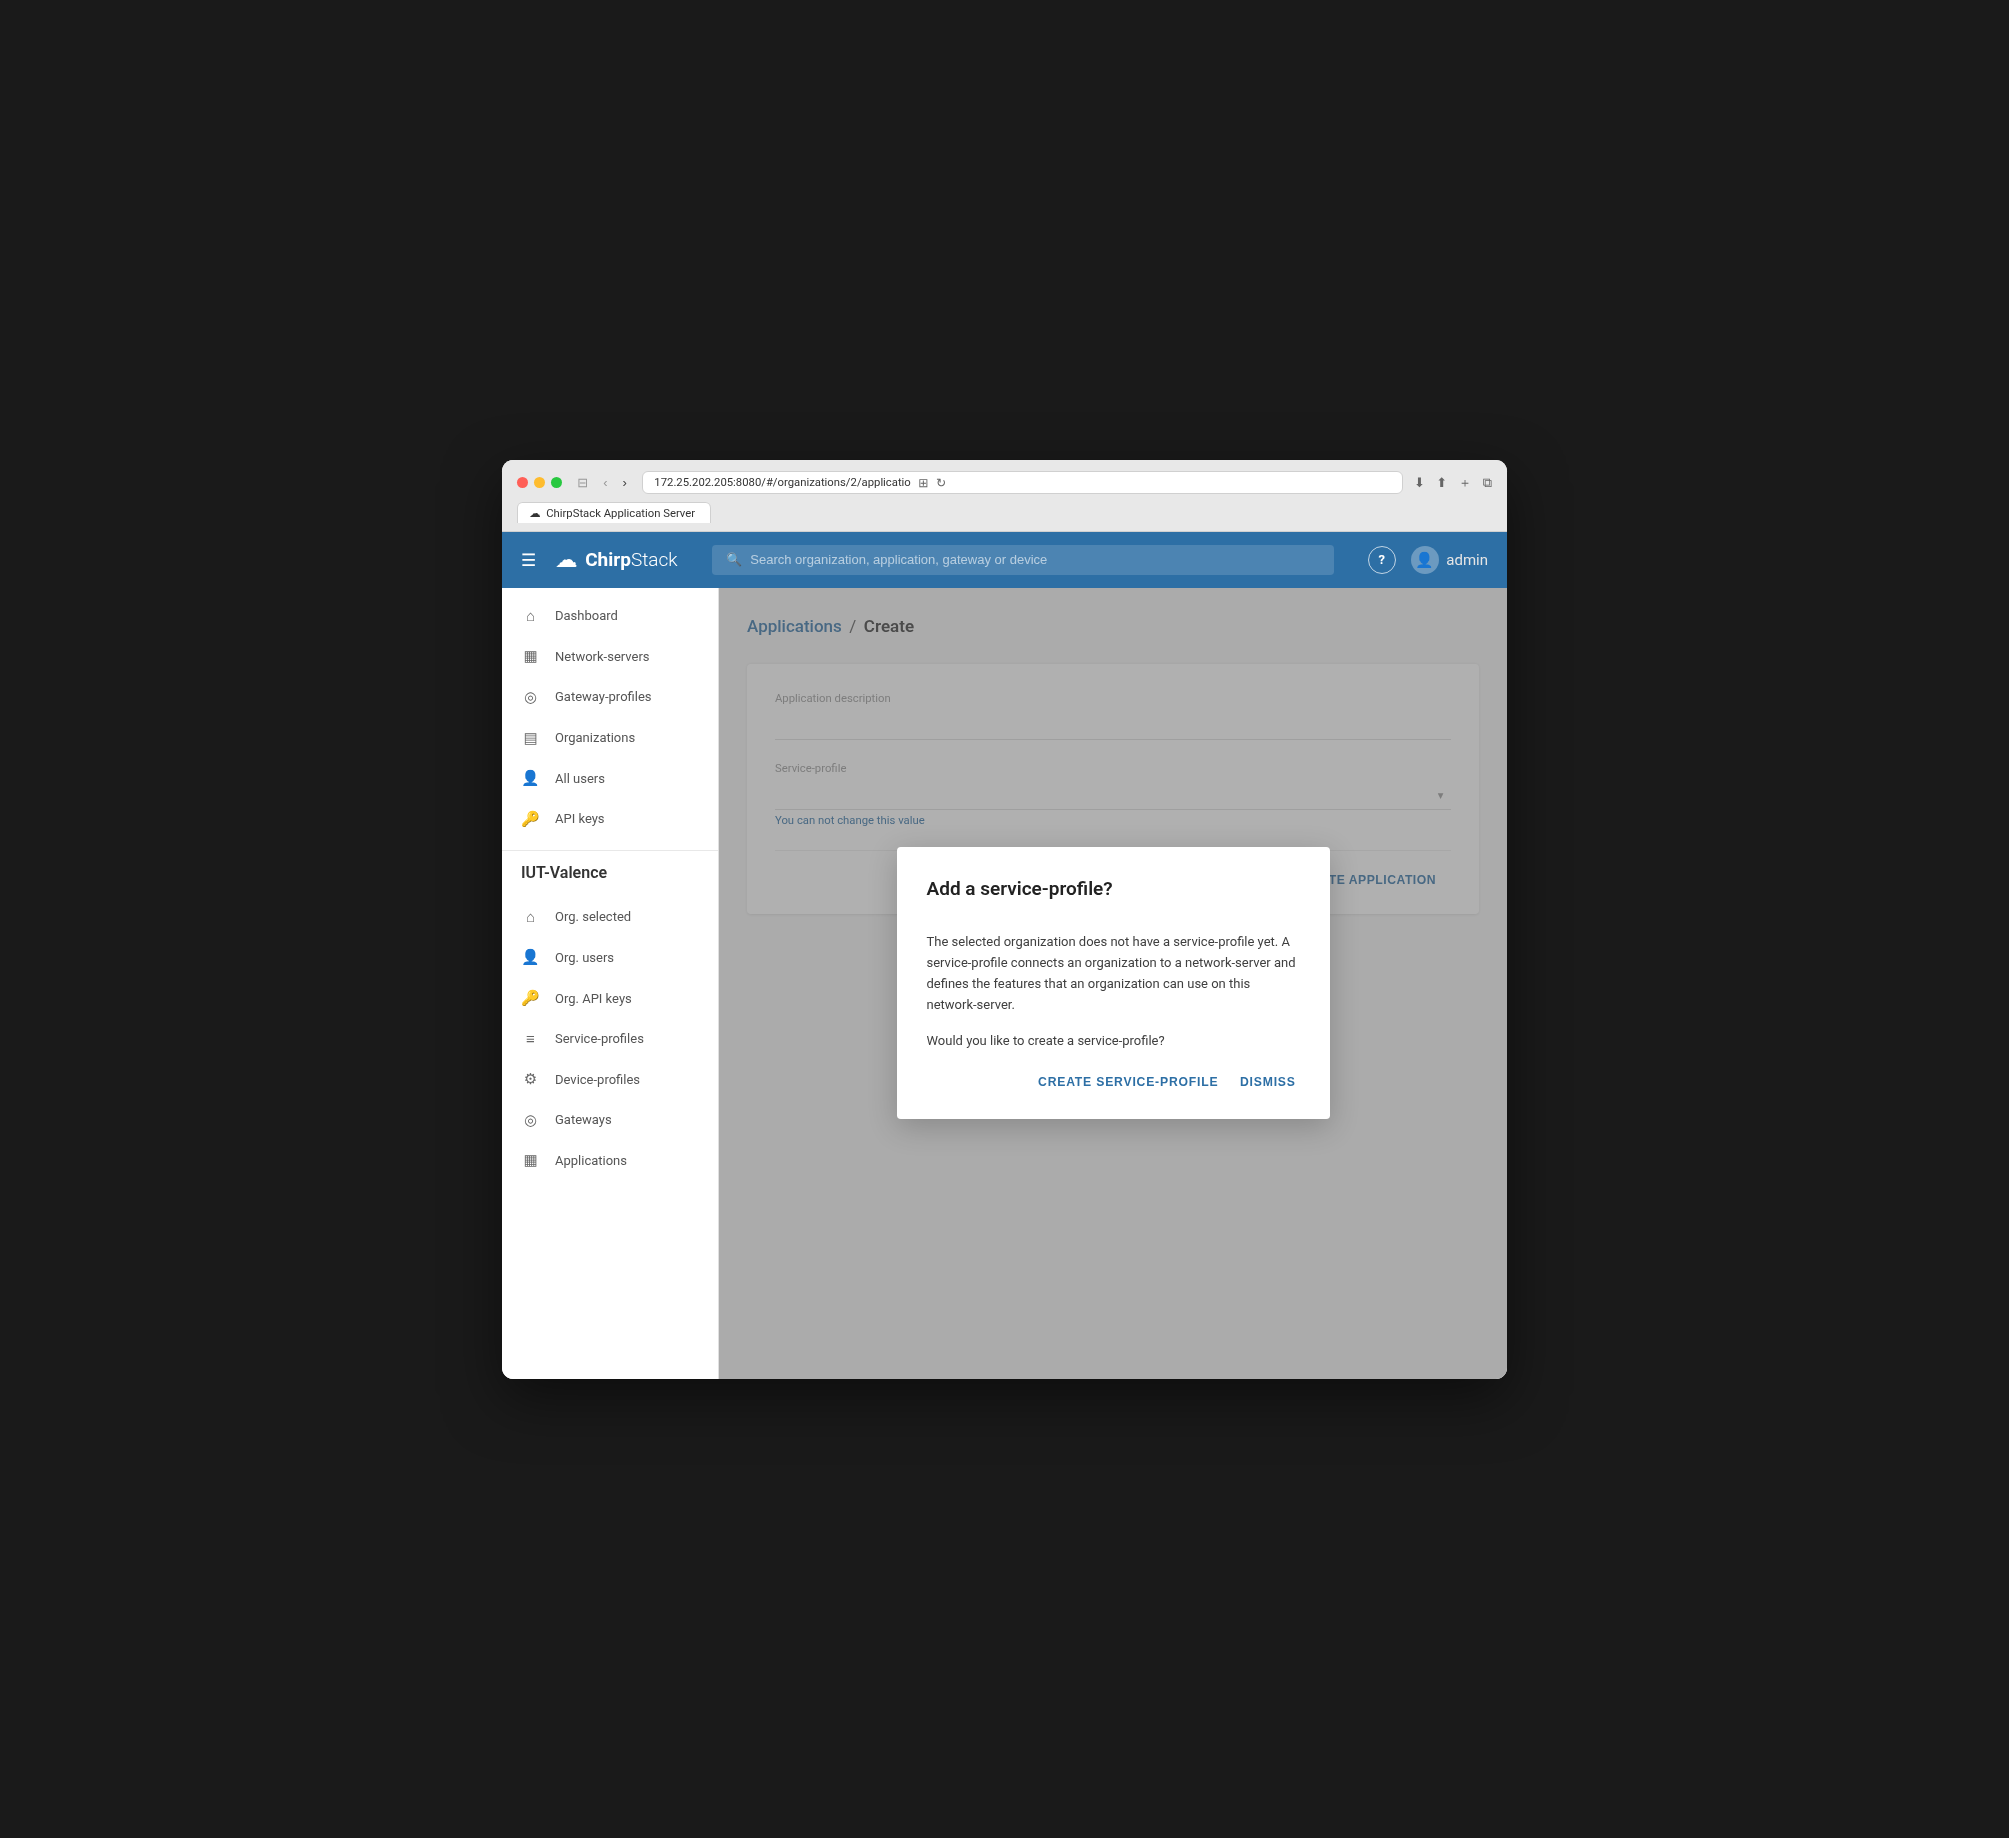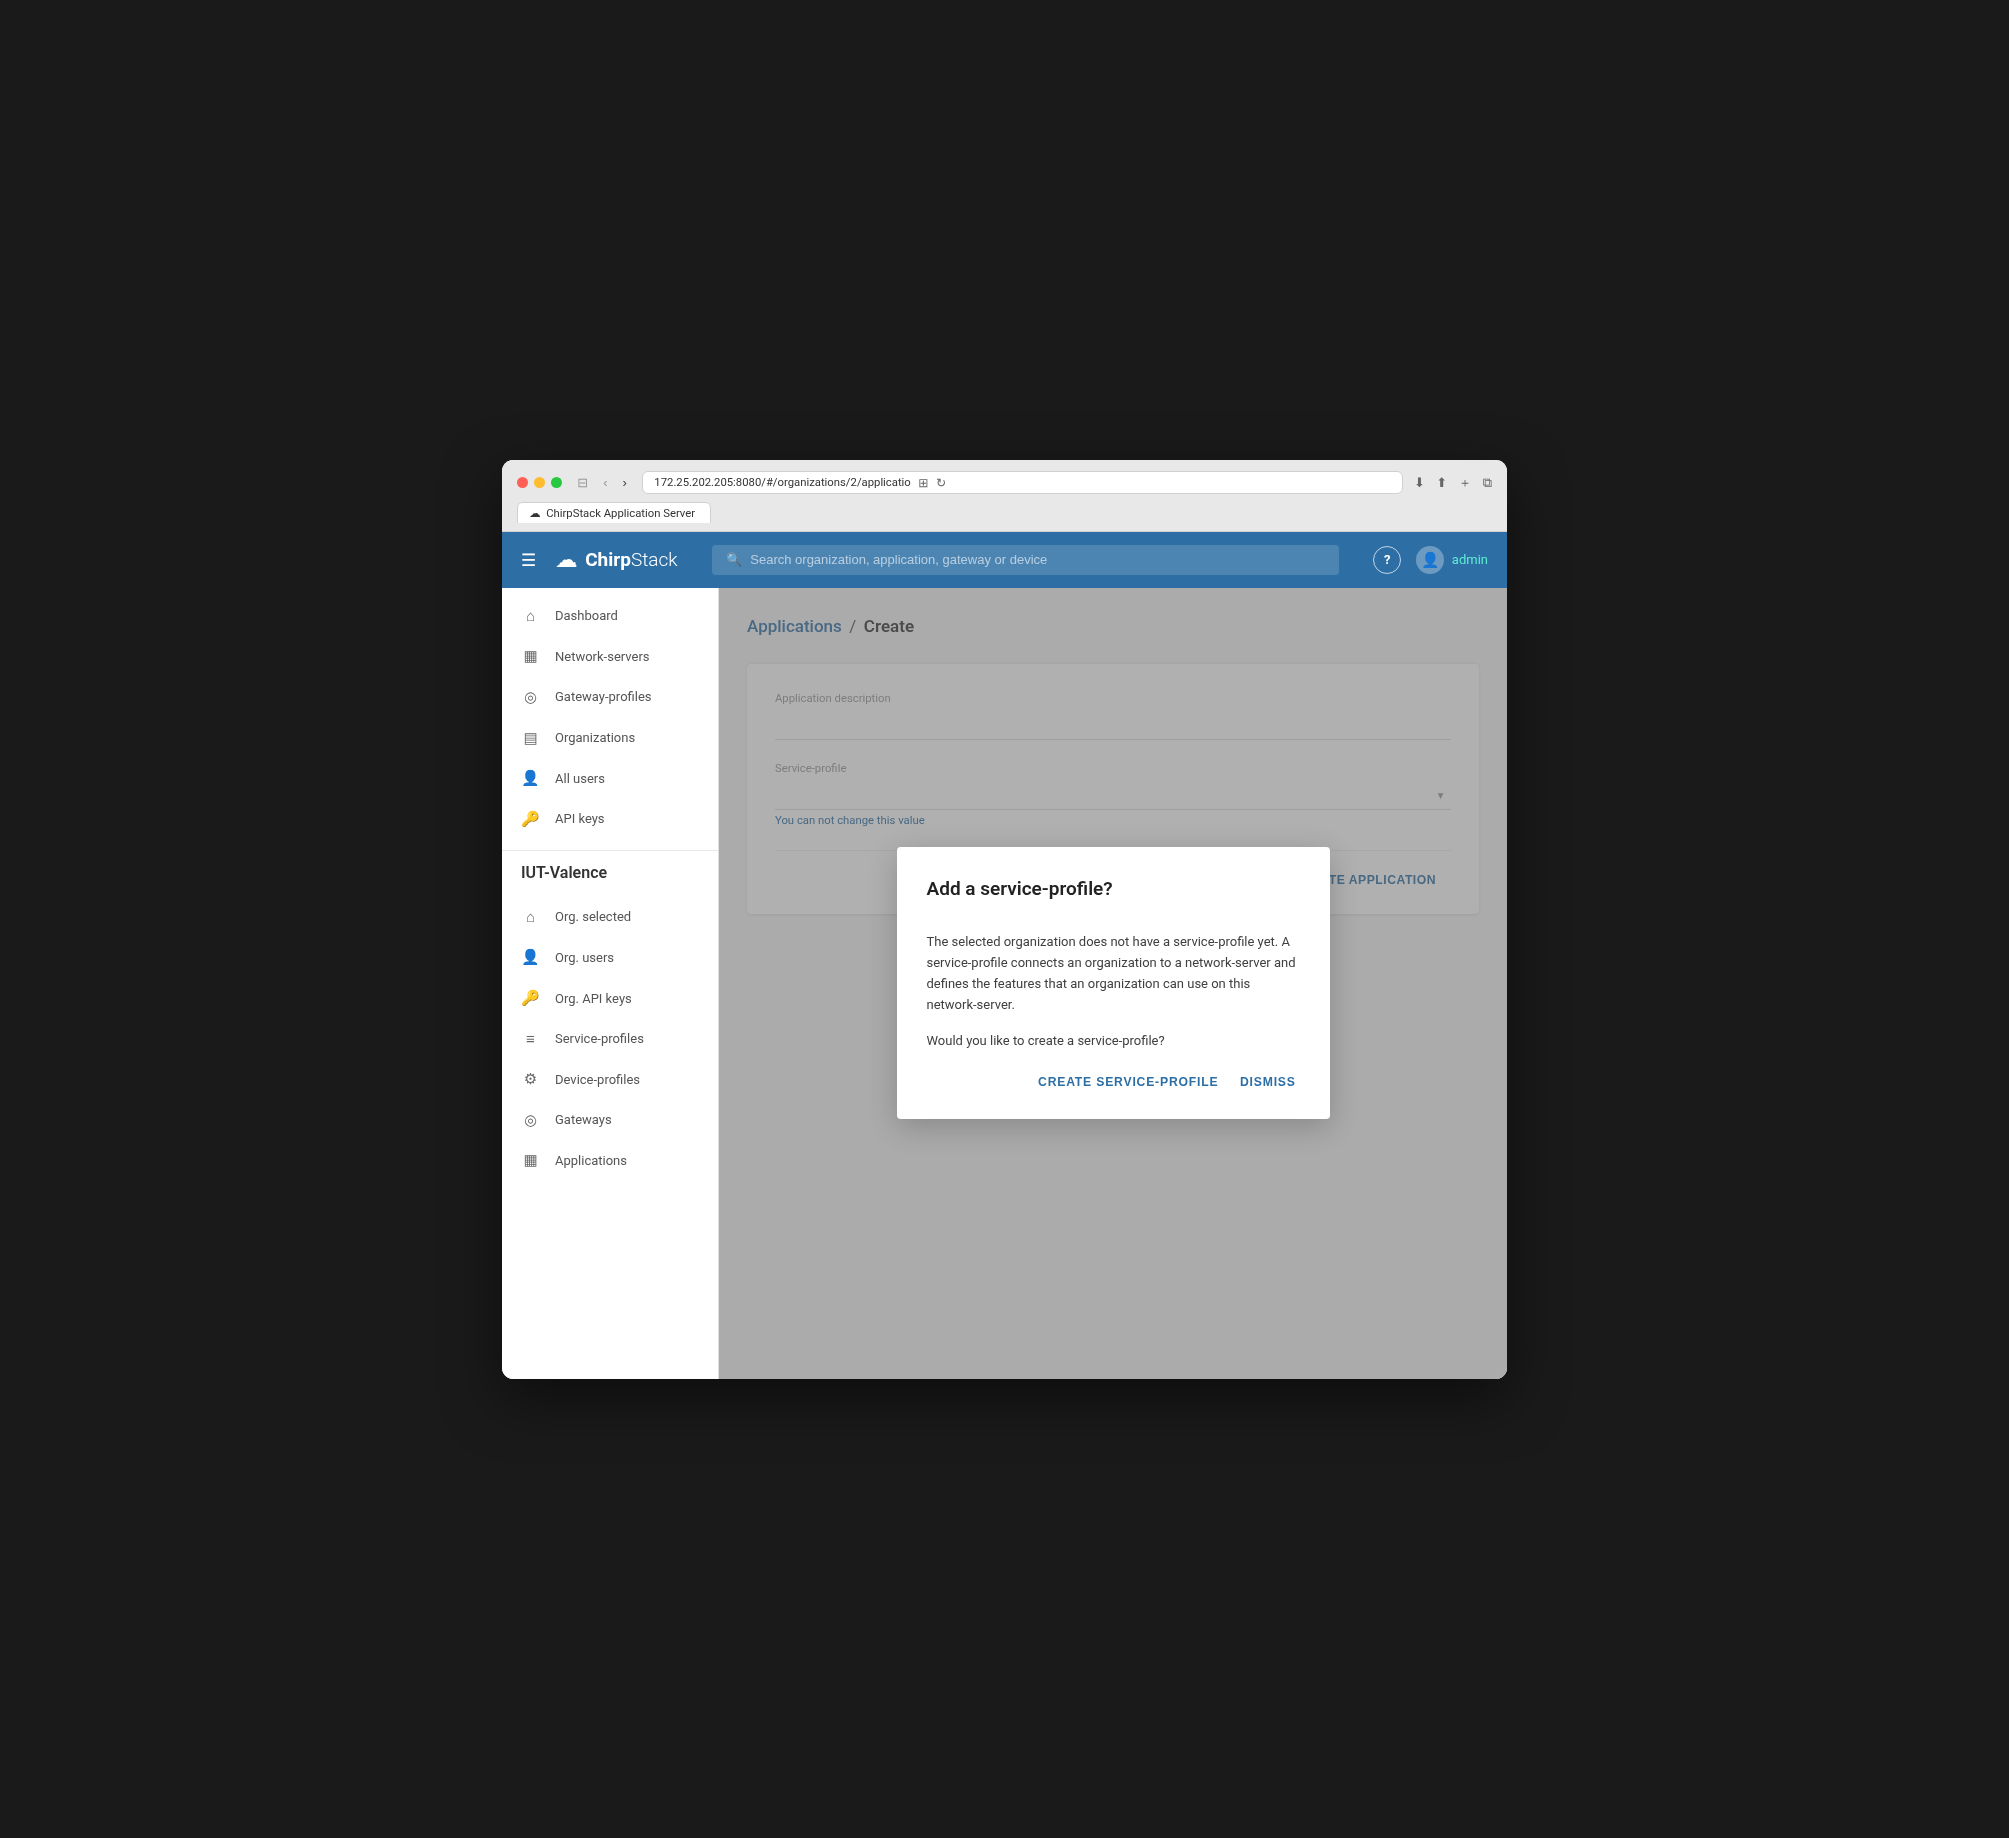--- a/index.html
+++ b/index.html
@@ -213,21 +213,21 @@
       height: 28px;
       border-radius: 50%;
       background: rgba(255,255,255,0.3);
       display: flex;
       align-items: center;
       justify-content: center;
       font-size: 15px;
       color: white;
     }
 
-    .user-name { font-size: 13px; color: #5eead4; }
+    .user-name { font-size: 15px; color: #e5e5e5; }
 
     
     .main-layout {
       flex: 1;
       display: flex;
       overflow: hidden;
       position: relative;
     }
 
     

